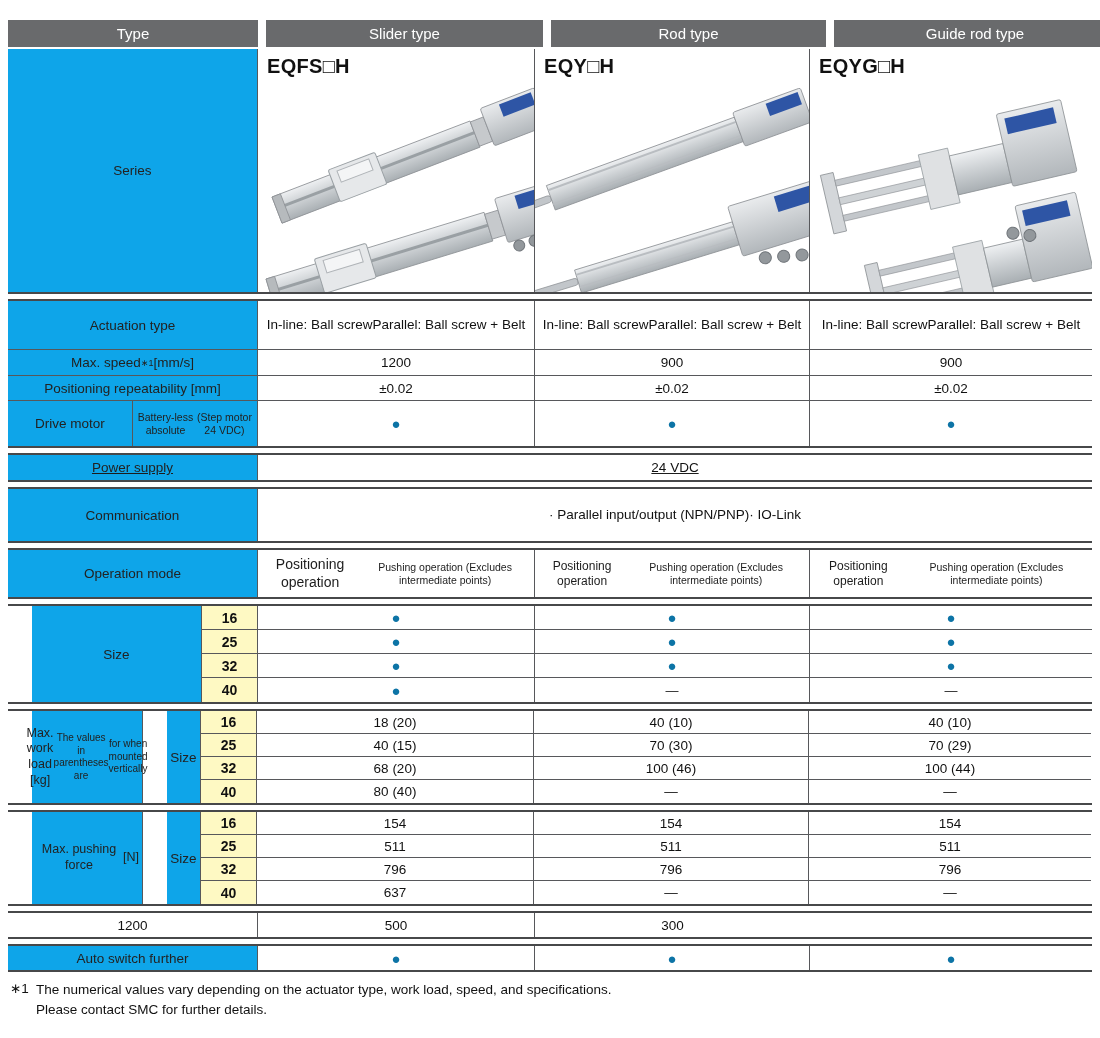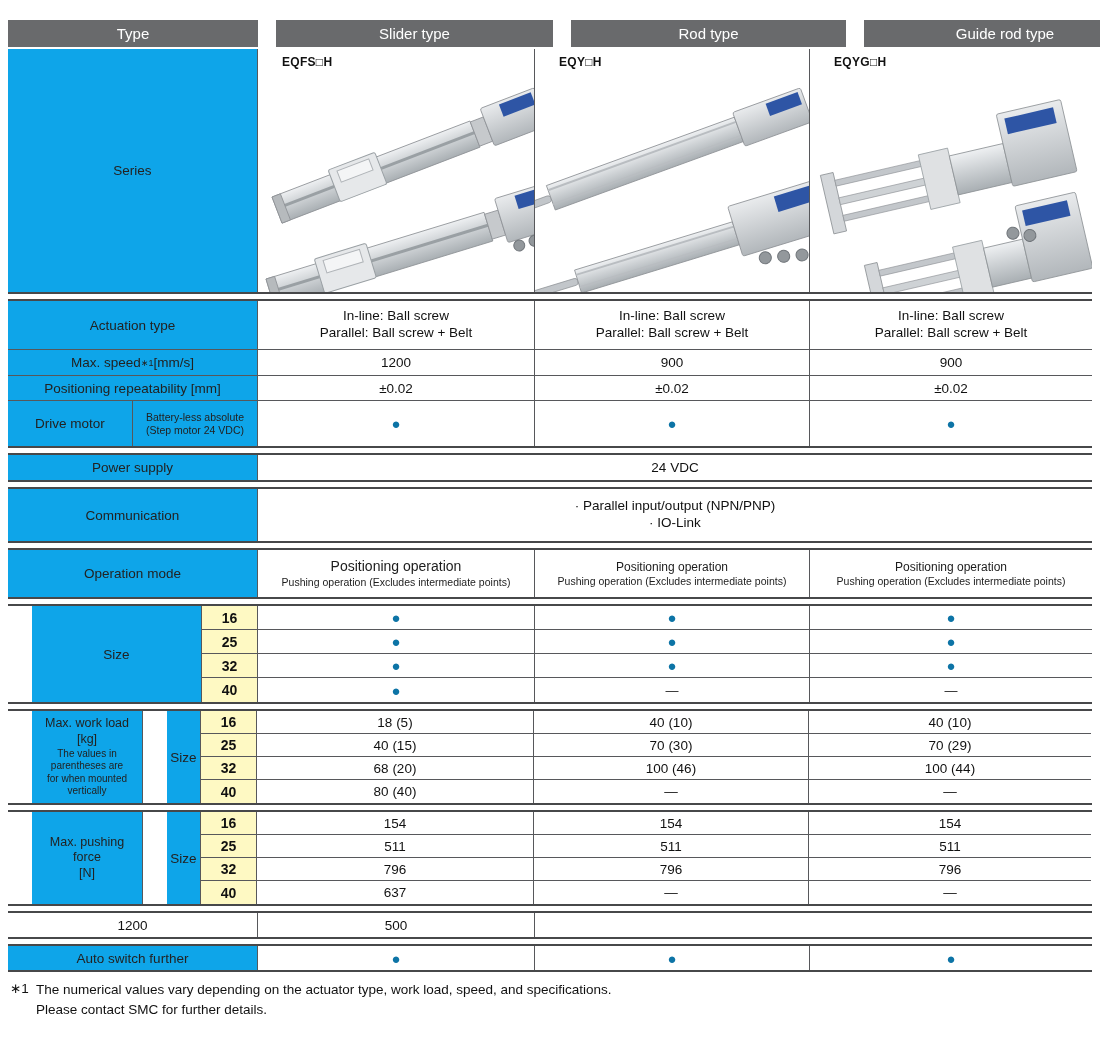--- a/index.html
+++ b/index.html
@@ -1,43 +1,43 @@
 <!DOCTYPE html>
 <html><head>
 <meta charset="utf-8">
 <style>
   html,body{margin:0;padding:0;background:#fff;}
   body{width:1100px;height:1038px;font-family:"Liberation Sans","DejaVu Sans",sans-serif;color:#1c1c1c;overflow:hidden;}
   .wrap{margin:20px 8px 0 8px;width:1084px;}
   
   .sec{display:grid;border-top:2px solid #47484a;border-bottom:2px solid #47484a;margin-bottom:5px;background:#fff;}
   .c{display:flex;align-items:center;justify-content:center;text-align:center;box-sizing:border-box;padding:1px 3px;}
-  .col{flex-direction:column;line-height:1.25;}
+  .col{flex-direction:row;line-height:1.25;}
   .lab{background:#0ea5e9;font-size:13.5px;color:#222;}
   .val{font-size:13.5px;color:#111;}
   .br{border-right:1px solid #57585b;}
   .bb{border-bottom:1px solid #57585b;}
   .small{font-size:10.5px;line-height:1.2;}
   .tiny{font-size:10px;line-height:1.25;}
   .sup{font-size:9px;vertical-align:4px;}
   .mark{font-size:15px;line-height:1;}
   .mark.dot{color:#0d74a6;}
   .mark.dash{color:#222;font-size:13px;}
   .num{background:#fef9c3;font-weight:bold;font-size:14px;color:#111;}
   
-  .hdr{display:grid;grid-template-columns:250px 277px 275px 282px;column-gap:18px;margin-bottom:2px;}
+  .hdr{display:grid;grid-template-columns:250px 277px 275px 282px;column-gap:8px;margin-bottom:2px;}
   .hcell{background:#696a6c;color:#fff;font-size:15px;height:27px;display:flex;align-items:center;justify-content:center;}
   
   .series{grid-template-columns:250px 277px 275px 282px;grid-template-rows:243px;border-top:none;}
   .imgcell{position:relative;background:#fff;overflow:hidden;}
-  .model{position:absolute;top:6px;left:24px;font-weight:bold;font-size:12px;color:#111;z-index:2;letter-spacing:.3px;}
+  .model{position:absolute;top:6px;left:9px;font-weight:bold;font-size:20px;color:#111;z-index:2;letter-spacing:.3px;}
   .imgcell svg{position:absolute;left:0;top:0;}
   
   .specA{grid-template-columns:125px 125px 277px 275px 282px;grid-template-rows:49px 26px 25px 45px;}
-  .one{grid-template-columns:250px 834px;grid-template-rows:25px;}
+  .one{grid-template-columns:250px 834px;grid-template-rows:25px;text-decoration:underline;}
   .comm{grid-template-columns:250px 834px;grid-template-rows:52px;}
   .opmode{grid-template-columns:250px 277px 275px 282px;grid-template-rows:47px;}
   .sizes{grid-template-columns:194px 56px 277px 275px 282px;grid-template-rows:24px 24px 24px 24px;}
   .wload{grid-template-columns:135px 58px 56px 277px 275px 282px;grid-template-rows:23px 23px 23px 23px;}
   .stroke{grid-template-columns:250px 277px 275px 282px;grid-template-rows:24px;}
   .span2{grid-column:1/3;}
   .span3v{grid-row:1/5;margin-left:24px;}
   .footnote{margin:8px 0 0 2px;font-size:13.5px;color:#111;display:flex;}
   .fm{width:26px;flex:none;}
   .fl{line-height:1.5;}
@@ -275,21 +275,21 @@
   </div>
 
   <div class="sec wload">
     <div class="c col lab br span3v">
       <div style="font-size:12.5px">Max. work load [kg]</div>
       <div class="tiny">The values in parentheses are</div>
       <div class="tiny">for when mounted vertically</div>
     </div>
     <div class="c lab br span3v">Size</div>
     <div class="c num br bb">16</div>
-    <div class="c val br bb">18 (5)</div>
+    <div class="c val br bb">18 (20)</div>
     <div class="c val br bb">40 (10)</div>
     <div class="c val bb">40 (10)</div>
     <div class="c num br bb">25</div>
     <div class="c val br bb">40 (15)</div>
     <div class="c val br bb">70 (30)</div>
     <div class="c val bb">70 (29)</div>
     <div class="c num br bb">32</div>
     <div class="c val br bb">68 (20)</div>
     <div class="c val br bb">100 (46)</div>
     <div class="c val bb">100 (44)</div>
@@ -319,20 +319,21 @@
     <div class="c val bb">796</div>
     <div class="c num br">40</div>
     <div class="c val br">637</div>
     <div class="c val br">—</div>
     <div class="c val">—</div>
   </div>
 
   <div class="sec stroke">
     <div class="c val br">1200</div>
     <div class="c val br">500</div>
+    <div class="c val">300</div>
   </div>
 
   <div class="sec stroke">
     <div class="c lab br">Auto switch further</div>
     <div class="c br">
         <span class="mark dot">●</span>
       </div>
     <div class="c br">
         <span class="mark dot">●</span>
       </div>

